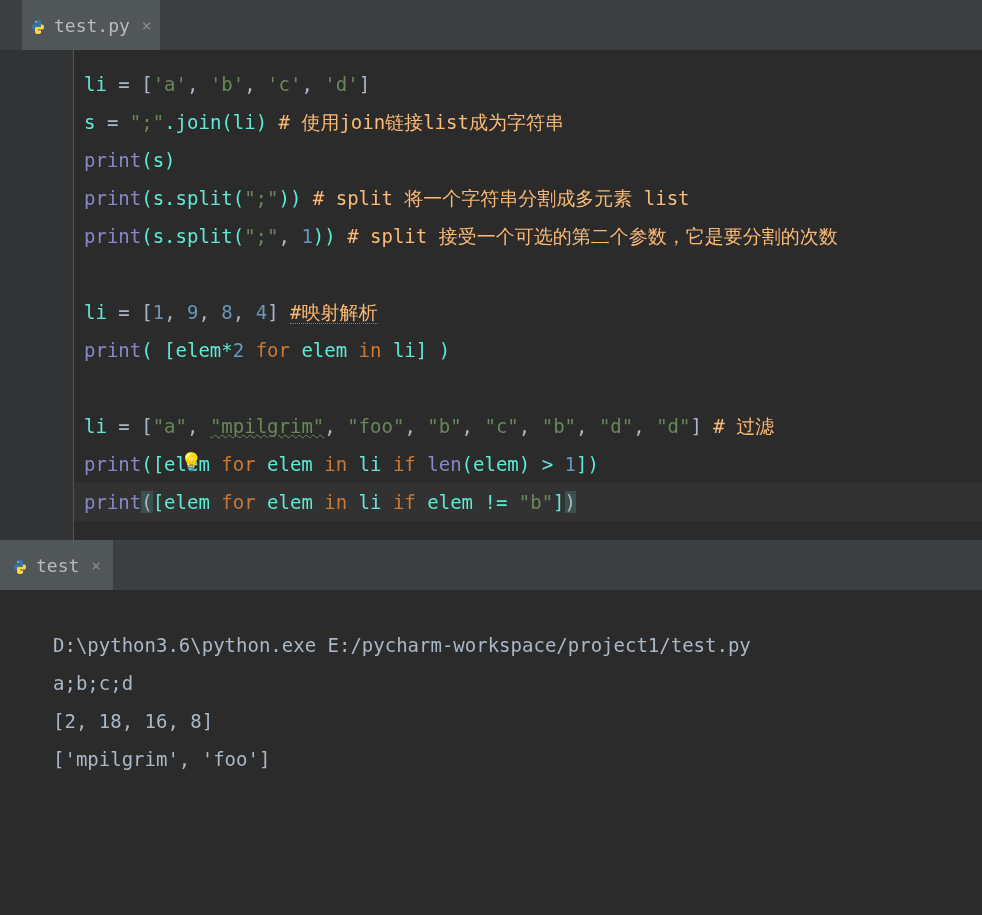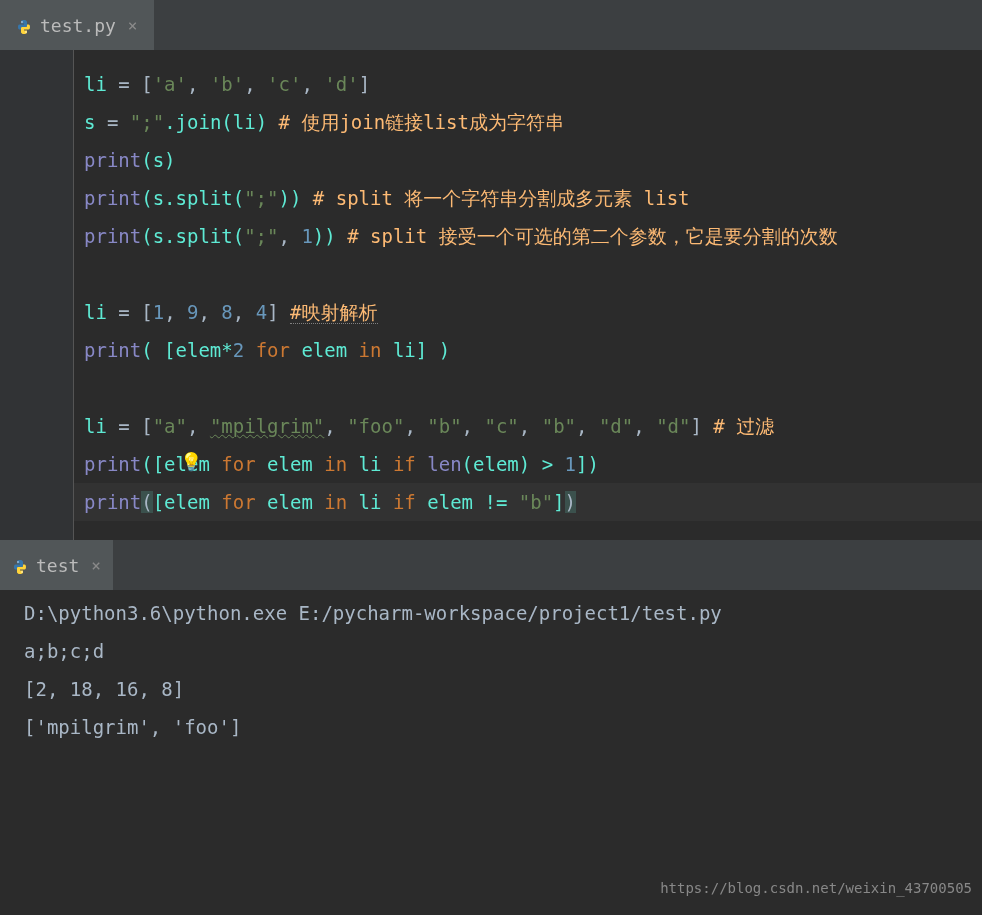--- a/index.html
+++ b/index.html
@@ -16,22 +16,23 @@
   height: 50px;
   background: #3c3f41;
   display: flex;
   align-items: center;
 }
 .tab {
   height: 100%;
   background: #515658;
   display: flex;
   align-items: center;
-  padding: 0 16px;
+  padding: 0 8px;
   gap: 8px;
+  margin-left: 22px;
 }
 .tab-icon-py {
   width: 16px;
   height: 16px;
   display: inline-block;
 }
 .tab-label {
   color: #bbbbbb;
   font-size: 18px;
 }
@@ -101,24 +102,25 @@
 .terminal-tab {
   height: 100%;
   display: flex;
   align-items: center;
   padding: 10px 12px;
   gap: 8px;
   background: #515658;
 }
 .terminal {
   background: #2b2b2b;
-  padding: 4px 24px;
+  padding: 36px 24px;
   line-height: 38px;
   height: 325px;
   position: relative;
+  margin-left: 29px;
 }
 .term-line {
   white-space: pre;
   color: #a9b7c6;
   height: 38px;
 }
 .watermark {
   position: absolute;
   right: 10px;
   bottom: 8px;
@@ -189,14 +191,13 @@
     <span class="tab-label">test</span>
     <span class="close-x">×</span>
   </div>
 </div>
 
 <div class="terminal">
   <div class="term-line">D:\python3.6\python.exe E:/pycharm-workspace/project1/test.py</div>
   <div class="term-line">a;b;c;d</div>
   <div class="term-line">[2, 18, 16, 8]</div>
   <div class="term-line">['mpilgrim', 'foo']</div>
-  <div class="watermark">https://blog.csdn.net/weixin_43700505</div>
 </div>
 
 </body></html>

